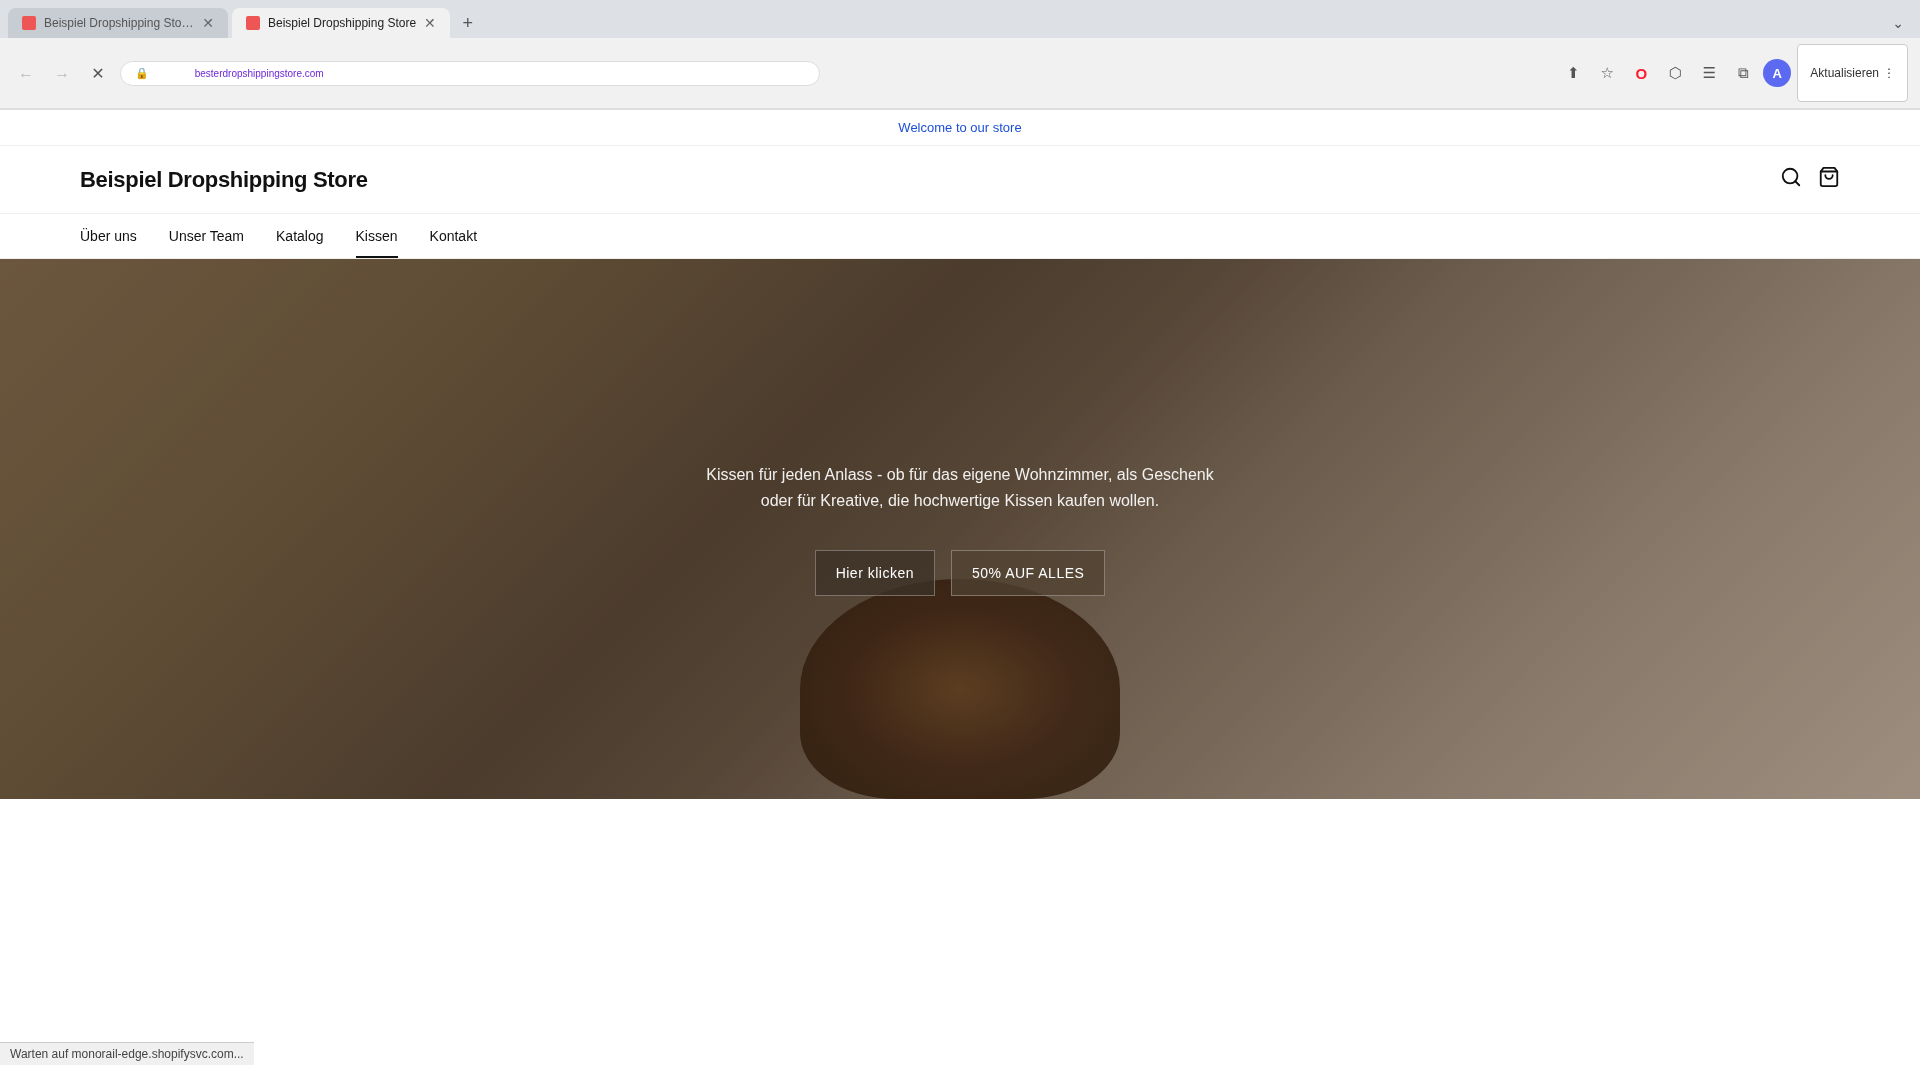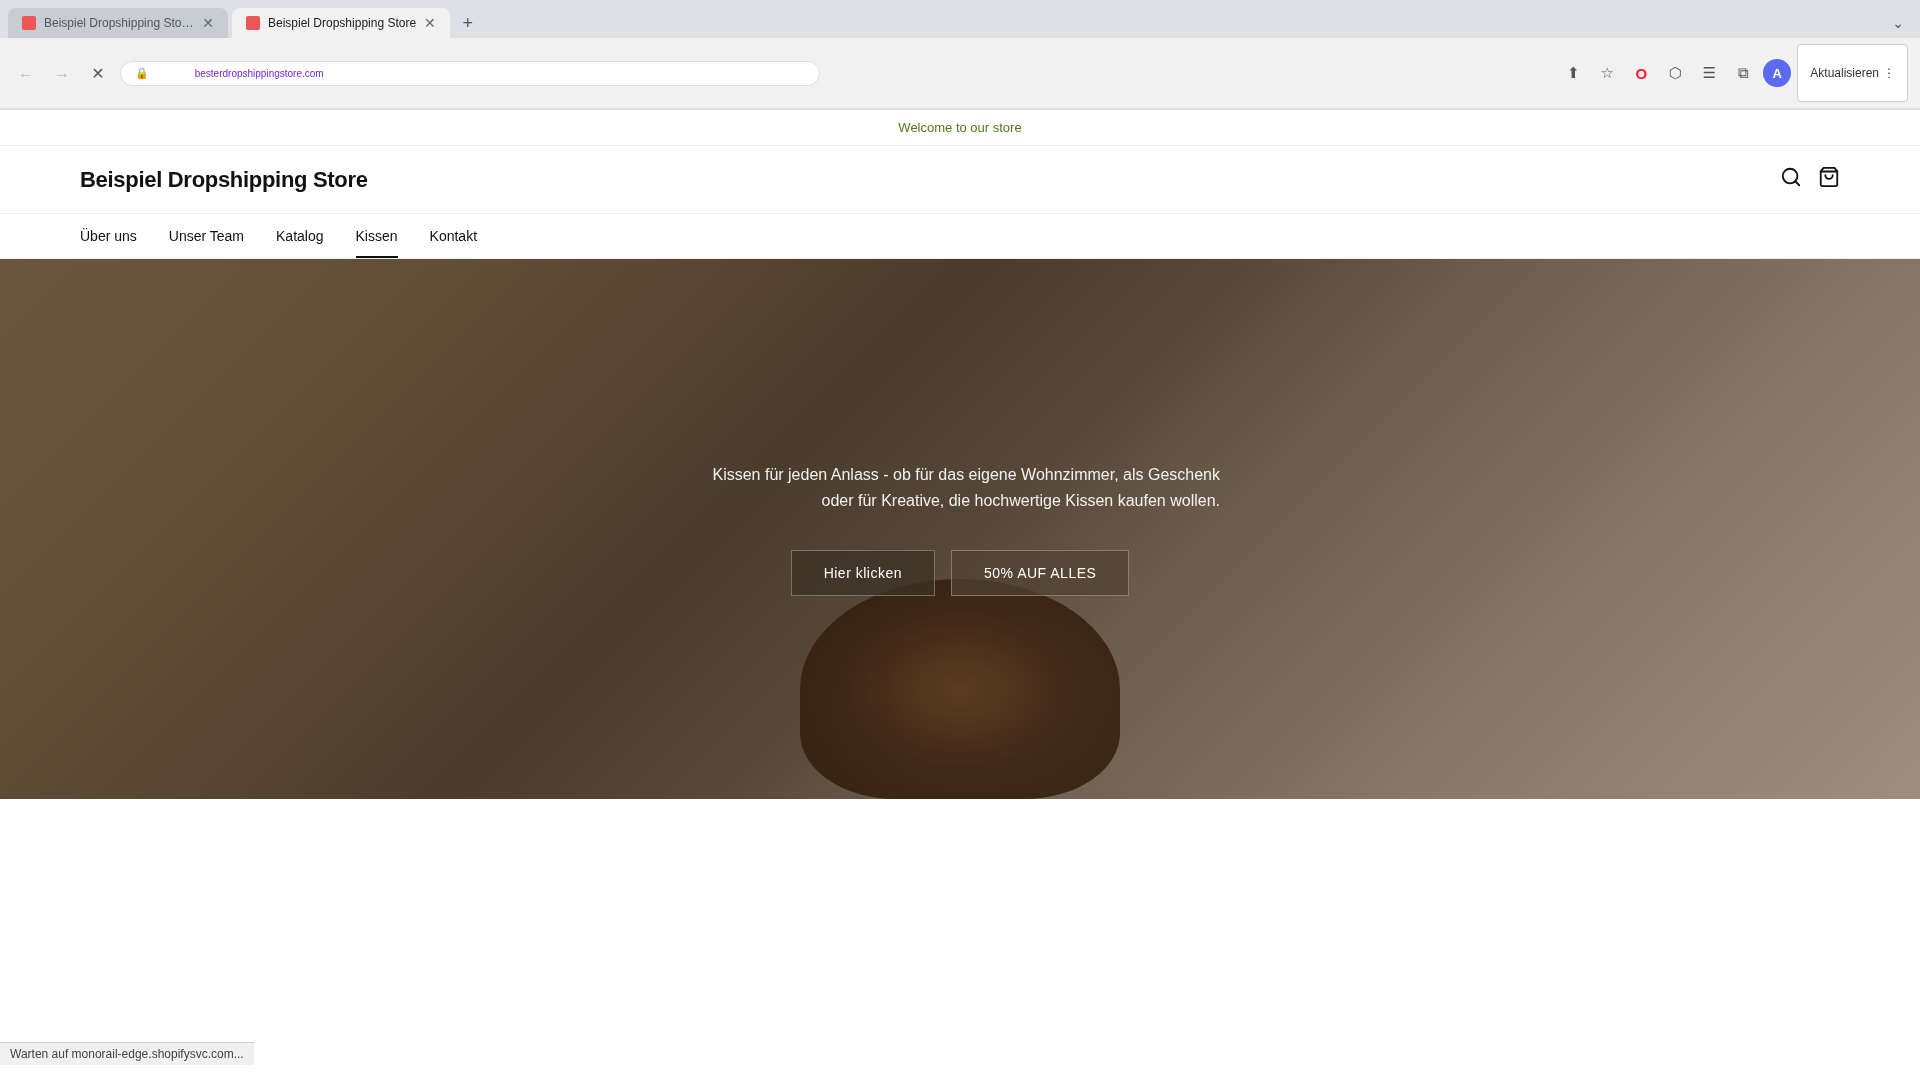--- a/index.html
+++ b/index.html
@@ -157,21 +157,21 @@
       font-weight: bold;
     }
 
     
     .announcement-bar {
       background: #fff;
       border-bottom: 1px solid #eee;
       text-align: center;
       padding: 10px;
       font-size: 13px;
-      color: #4d7c0f;
+      color: #1d4ed8;
     }
 
     .store-header {
       display: flex;
       align-items: center;
       padding: 20px 80px;
       border-bottom: 1px solid #eee;
     }
     .store-logo {
       font-size: 22px;
@@ -275,28 +275,27 @@
       color: #fff;
       margin-bottom: 20px;
       text-shadow: 0 1px 4px rgba(0,0,0,0.3);
     }
     .hero-subtitle {
       font-size: 16px;
       color: rgba(255,255,255,0.92);
       max-width: 520px;
       line-height: 1.6;
       margin-bottom: 36px;
-      text-align: right;
     }
     .hero-buttons {
       display: flex;
       gap: 16px;
     }
     .hero-btn {
-      padding: 14px 32px;
+      padding: 14px 20px;
       font-size: 14px;
       font-weight: 500;
       cursor: pointer;
       border: none;
       letter-spacing: 0.5px;
     }
     .hero-btn-primary {
       background: rgba(60,50,40,0.75);
       color: #fff;
       border: 1px solid rgba(255,255,255,0.3);

